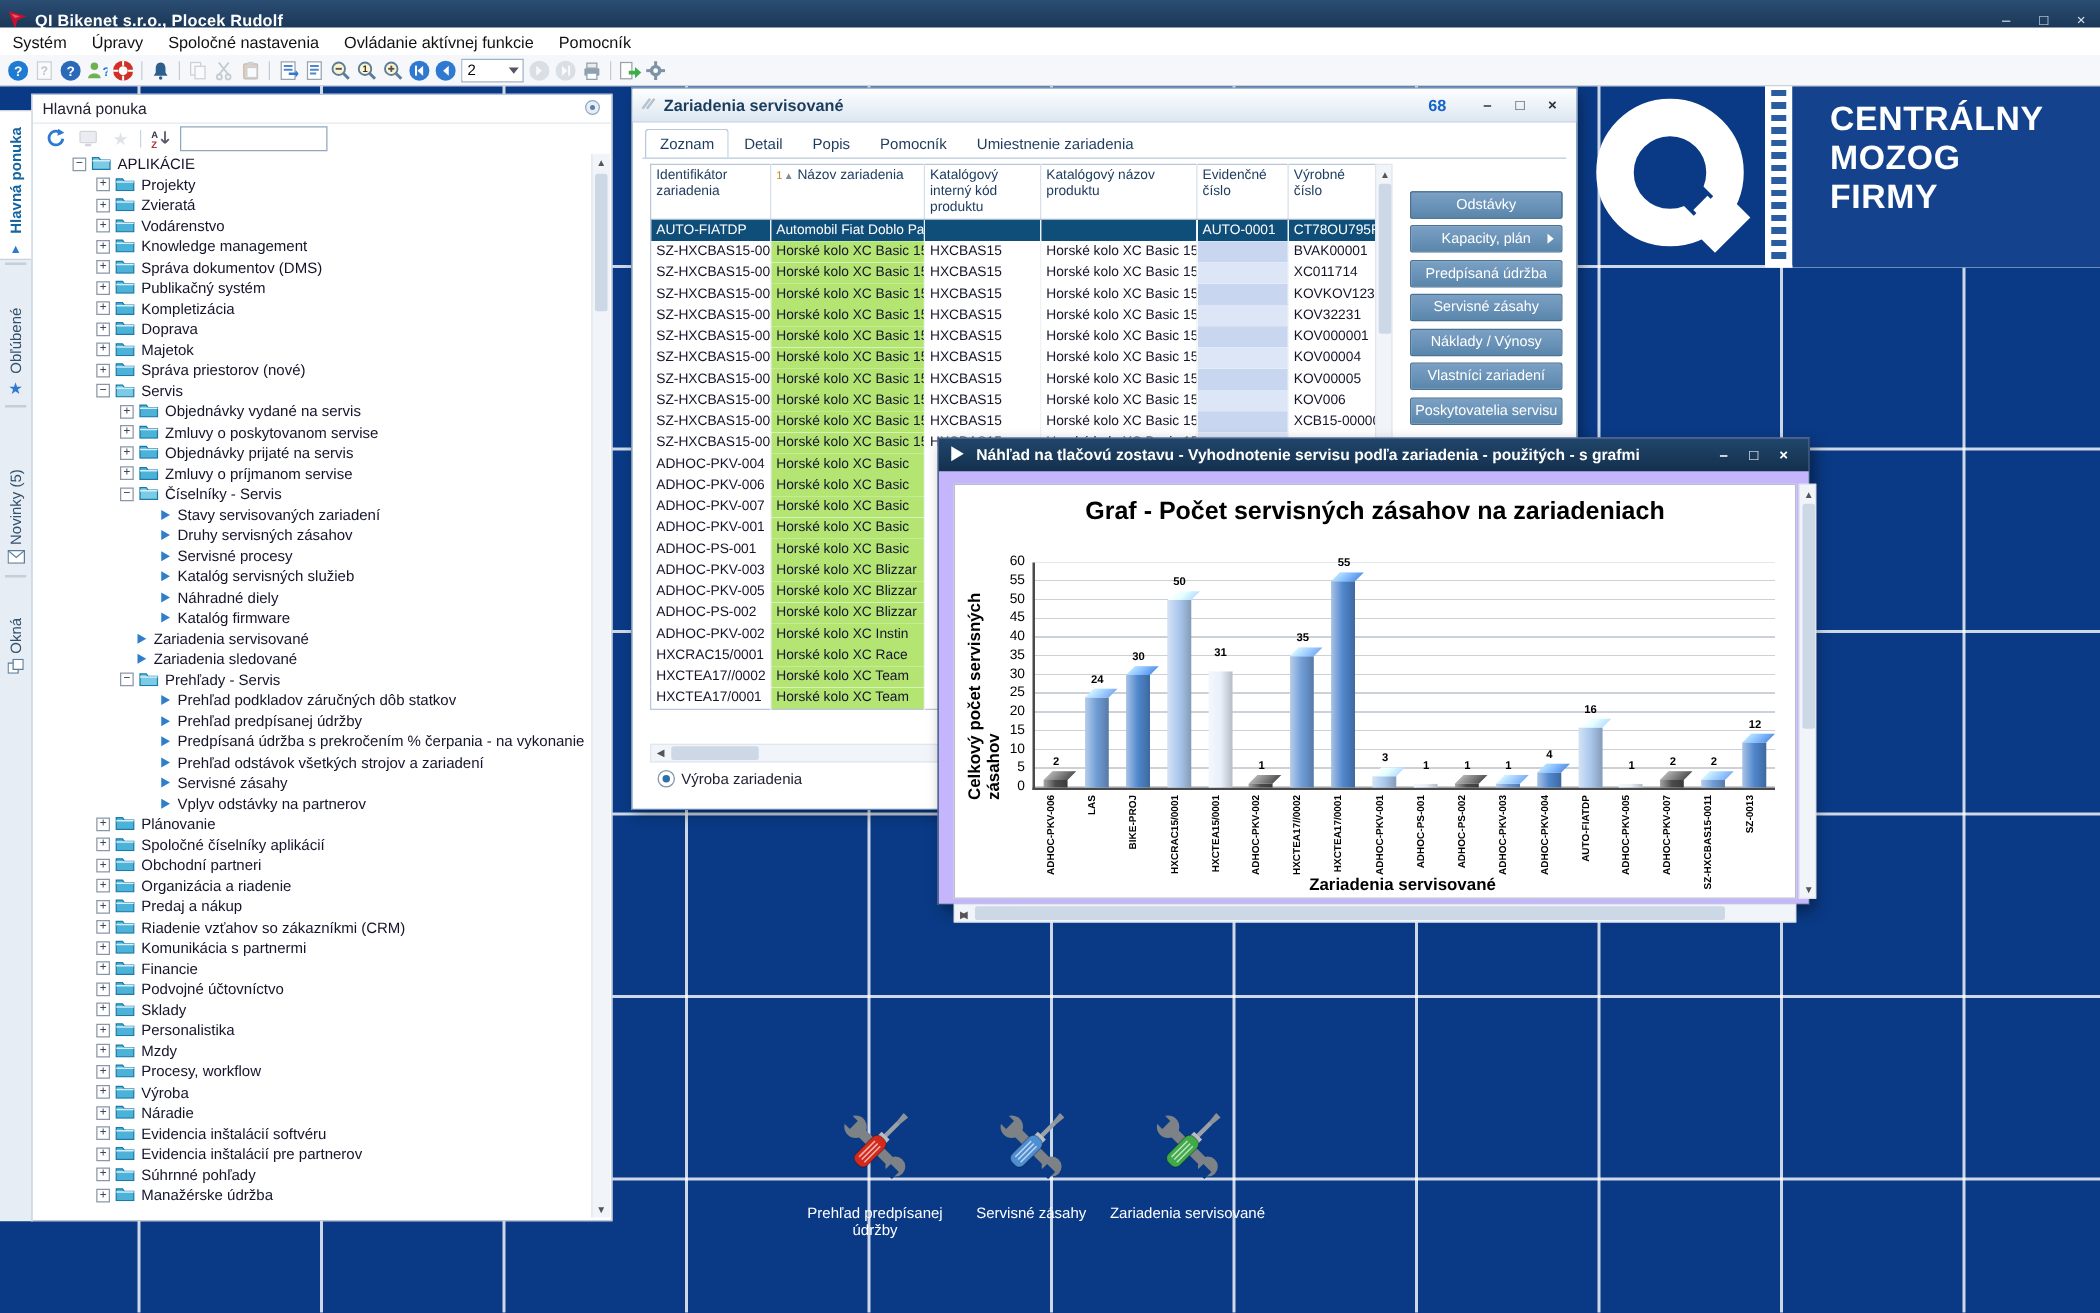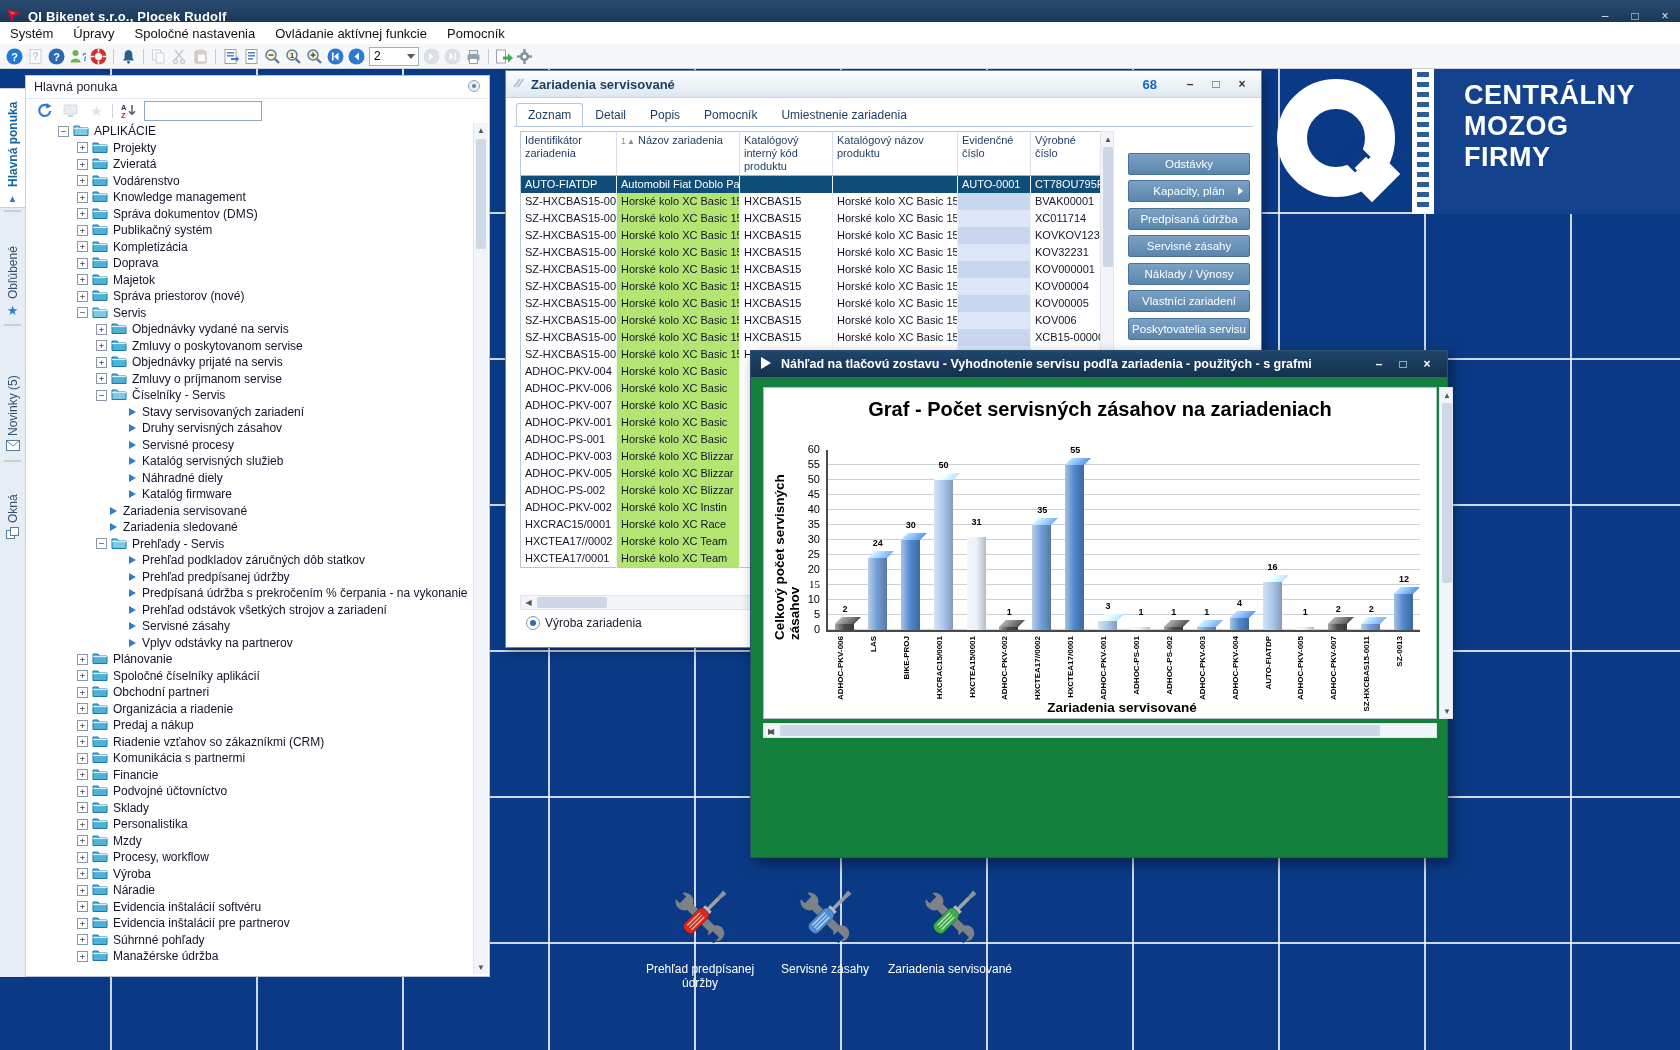--- a/index.html
+++ b/index.html
@@ -104,21 +104,21 @@
     margin-right:5px;position:relative;flex:none;}
   .radio.on::after{content:"";position:absolute;left:3px;top:3px;width:6px;height:6px;border-rad
 ius:50%;background:#2f6ea8;border-radius:50%;}
   .radio2{position:absolute;left:675px;top:545px;display:flex;align-items:center;font-size:12px;color:#223;}
   .sbtn{position:absolute;left:622px;width:122px;height:22px;background:linear-gradient(#7ba1c4,#5a86ac);
     border:1px solid #4a7294;border-radius:2px;color:#fff;font-size:11.5px;display:flex;
     align-items:center;justify-content:center;box-sizing:border-box;}
   .sbtn .barrow{position:absolute;right:6px;width:0;height:0;border-left:5px solid #fff;
     border-top:4px solid transparent;border-bottom:4px solid transparent;}
   
-  #pvwin{position:absolute;left:750px;top:350px;width:698px;height:508px;background:#15803d;
+  #pvwin{position:absolute;left:750px;top:350px;width:698px;height:374px;background:#c4b5fd;
     border:1px solid #2e506e;box-shadow:4px 5px 12px rgba(0,0,0,.45);z-index:20;box-sizing:border-box;}
   .pv-title{height:26px;background:linear-gradient(#20466b,#14304d);color:#fff;display:flex;
     align-items:center;gap:8px;padding:0 8px;font-size:12.5px;font-weight:bold;}
   .pv-title .ctls{margin-left:auto;display:flex;}
   .pv-title .wbtn{color:#fff;width:24px;}
   .pv-page{position:absolute;left:12px;top:36px;width:674px;height:332px;border:1px solid #b6bfc9;
     background:#fff;overflow:hidden;box-sizing:border-box;}
   .pv-vscroll{position:absolute;left:688px;top:36px;width:14px;height:332px;background:#f1f5f9;border:1px solid #dfe6ee;box-sizing:border-box;}
   .pv-hscroll{position:absolute;left:12px;top:372px;width:674px;height:15px;background:#f1f5f9;border:1px solid #dfe6ee;box-sizing:border-box;}
   
@@ -1103,21 +1103,21 @@
       <span class="wbtn">×</span>
     </span>
   </div>
   <div class="pv-page">
     <div class="ch-title">Graf - Počet servisných zásahov na zariadeniach</div>
     <div class="ch-ylabel">Celkový počet servisných zásahov</div>
     <div id="yticks">
         <span class="ytick" style="top: 235px;">0</span>
         <span class="ytick" style="top: 220px;">5</span>
         <span class="ytick" style="top: 205px;">10</span>
-        <span class="ytick" style="top: 190px; font-family: Liberation Serif, serif;">15</span>
+        <span class="ytick" style="top: 190px;">15</span>
         <span class="ytick" style="top: 175px;">20</span>
         <span class="ytick" style="top: 160px;">25</span>
         <span class="ytick" style="top: 145px;">30</span>
         <span class="ytick" style="top: 130px;">35</span>
         <span class="ytick" style="top: 115px;">40</span>
         <span class="ytick" style="top: 100px;">45</span>
         <span class="ytick" style="top: 85px;">50</span>
         <span class="ytick" style="top: 70px;">55</span>
         <span class="ytick" style="top: 55px;">60</span>
       </div>

